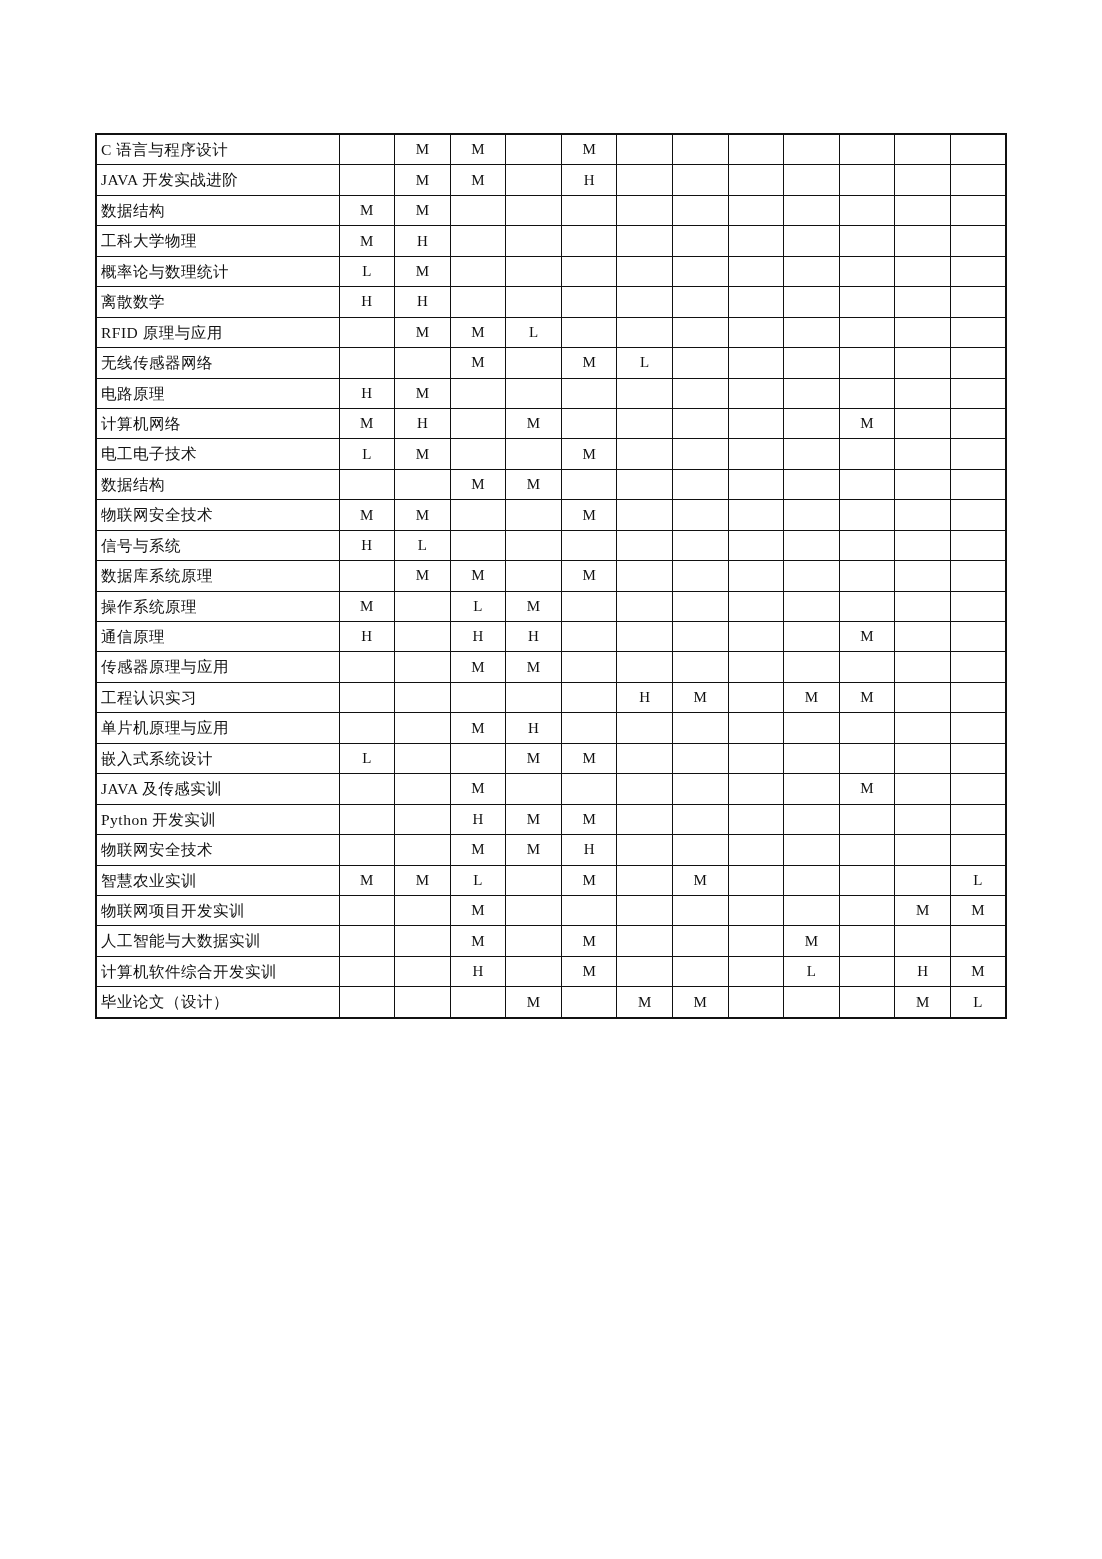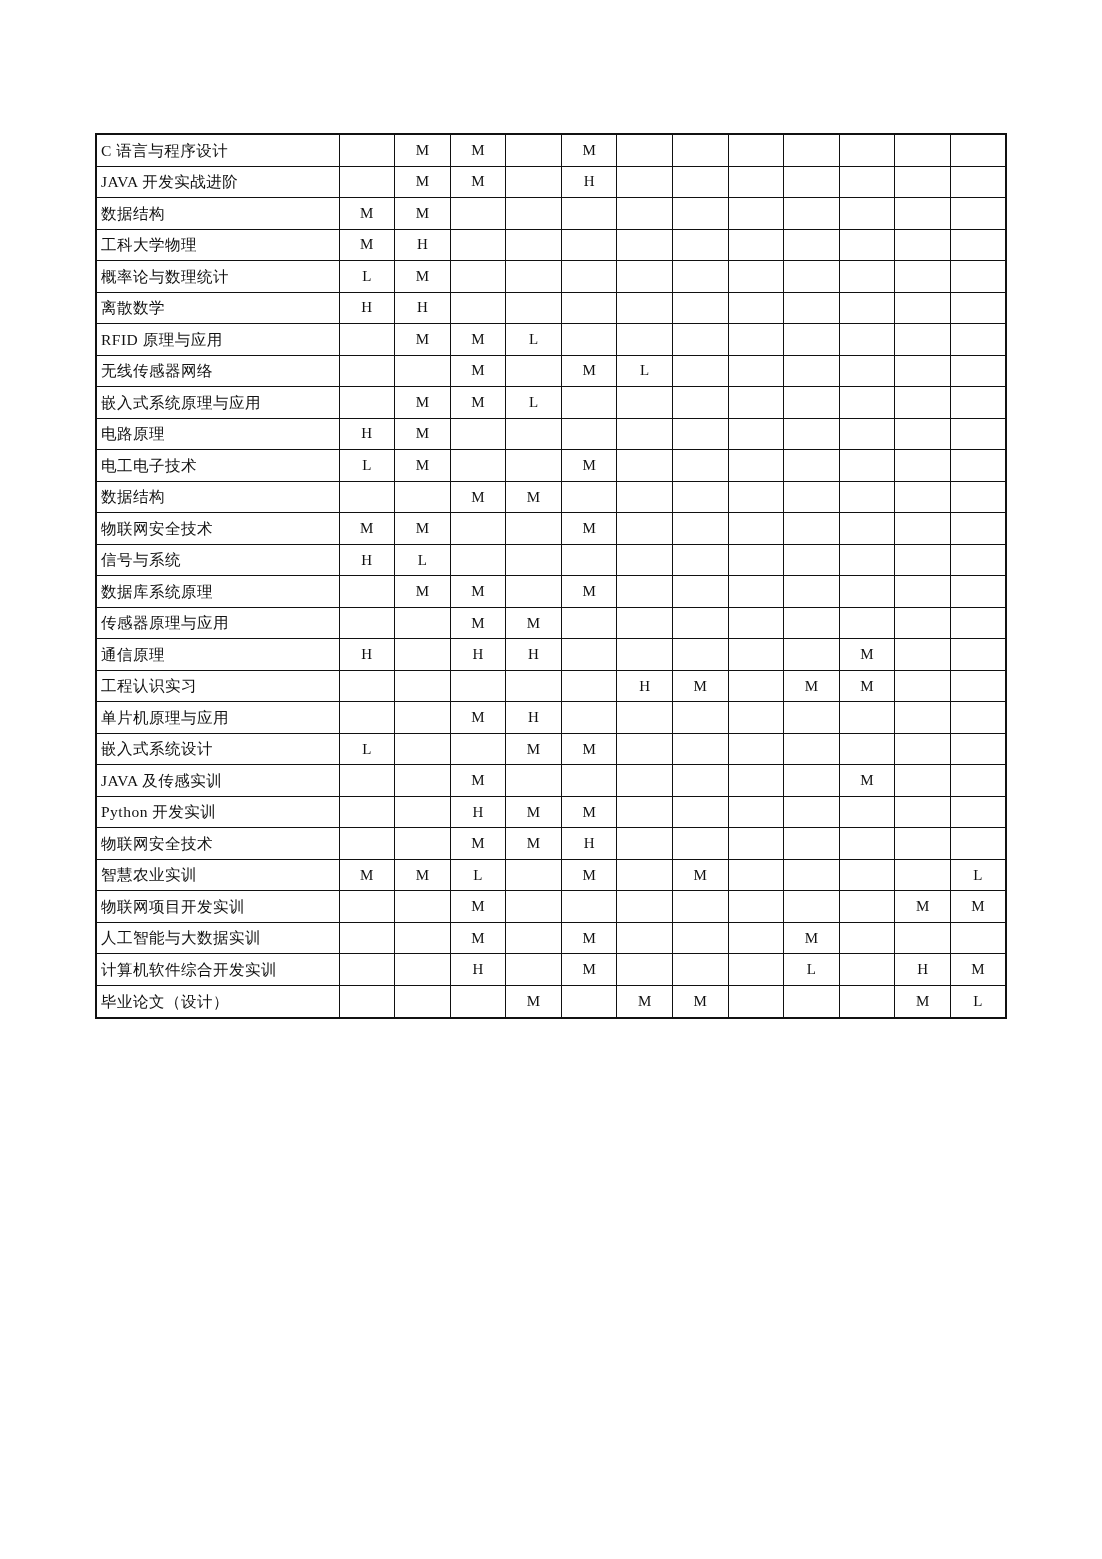--- a/index.html
+++ b/index.html
@@ -181,50 +181,50 @@
           <td class="level">M</td>
           <td class="level">L</td>
           <td class="level"></td>
           <td class="level"></td>
           <td class="level"></td>
           <td class="level"></td>
           <td class="level"></td>
           <td class="level"></td>
         </tr>
         <tr>
-          <td class="course">嵌入式系统原理与应用</td>
-          <td class="level"></td>
-          <td class="level">M</td>
-          <td class="level">M</td>
-          <td class="level">L</td>
-          <td class="level"></td>
-          <td class="level"></td>
-          <td class="level"></td>
-          <td class="level"></td>
-          <td class="level"></td>
-          <td class="level"></td>
-          <td class="level"></td>
-          <td class="level"></td>
-        </tr>
-        <tr>
           <td class="course">电路原理</td>
           <td class="level">H</td>
           <td class="level">M</td>
           <td class="level"></td>
           <td class="level"></td>
           <td class="level"></td>
           <td class="level"></td>
           <td class="level"></td>
           <td class="level"></td>
           <td class="level"></td>
           <td class="level"></td>
           <td class="level"></td>
           <td class="level"></td>
         </tr>
         <tr>
+          <td class="course">计算机网络</td>
+          <td class="level">M</td>
+          <td class="level">H</td>
+          <td class="level"></td>
+          <td class="level">M</td>
+          <td class="level"></td>
+          <td class="level"></td>
+          <td class="level"></td>
+          <td class="level"></td>
+          <td class="level"></td>
+          <td class="level">M</td>
+          <td class="level"></td>
+          <td class="level"></td>
+        </tr>
+        <tr>
           <td class="course">电工电子技术</td>
           <td class="level">L</td>
           <td class="level">M</td>
           <td class="level"></td>
           <td class="level"></td>
           <td class="level">M</td>
           <td class="level"></td>
           <td class="level"></td>
           <td class="level"></td>
           <td class="level"></td>
@@ -286,46 +286,61 @@
           <td class="level">M</td>
           <td class="level"></td>
           <td class="level"></td>
           <td class="level"></td>
           <td class="level"></td>
           <td class="level"></td>
           <td class="level"></td>
           <td class="level"></td>
         </tr>
         <tr>
+          <td class="course">操作系统原理</td>
+          <td class="level">M</td>
+          <td class="level"></td>
+          <td class="level">L</td>
+          <td class="level">M</td>
+          <td class="level"></td>
+          <td class="level"></td>
+          <td class="level"></td>
+          <td class="level"></td>
+          <td class="level"></td>
+          <td class="level"></td>
+          <td class="level"></td>
+          <td class="level"></td>
+        </tr>
+        <tr>
+          <td class="course">通信原理</td>
+          <td class="level">H</td>
+          <td class="level"></td>
+          <td class="level">H</td>
+          <td class="level">H</td>
+          <td class="level"></td>
+          <td class="level"></td>
+          <td class="level"></td>
+          <td class="level"></td>
+          <td class="level"></td>
+          <td class="level">M</td>
+          <td class="level"></td>
+          <td class="level"></td>
+        </tr>
+        <tr>
           <td class="course">传感器原理与应用</td>
           <td class="level"></td>
           <td class="level"></td>
           <td class="level">M</td>
           <td class="level">M</td>
           <td class="level"></td>
           <td class="level"></td>
           <td class="level"></td>
           <td class="level"></td>
           <td class="level"></td>
           <td class="level"></td>
-          <td class="level"></td>
-          <td class="level"></td>
-        </tr>
-        <tr>
-          <td class="course">通信原理</td>
-          <td class="level">H</td>
-          <td class="level"></td>
-          <td class="level">H</td>
-          <td class="level">H</td>
-          <td class="level"></td>
-          <td class="level"></td>
-          <td class="level"></td>
-          <td class="level"></td>
-          <td class="level"></td>
-          <td class="level">M</td>
           <td class="level"></td>
           <td class="level"></td>
         </tr>
         <tr>
           <td class="course">工程认识实习</td>
           <td class="level"></td>
           <td class="level"></td>
           <td class="level"></td>
           <td class="level"></td>
           <td class="level"></td>

